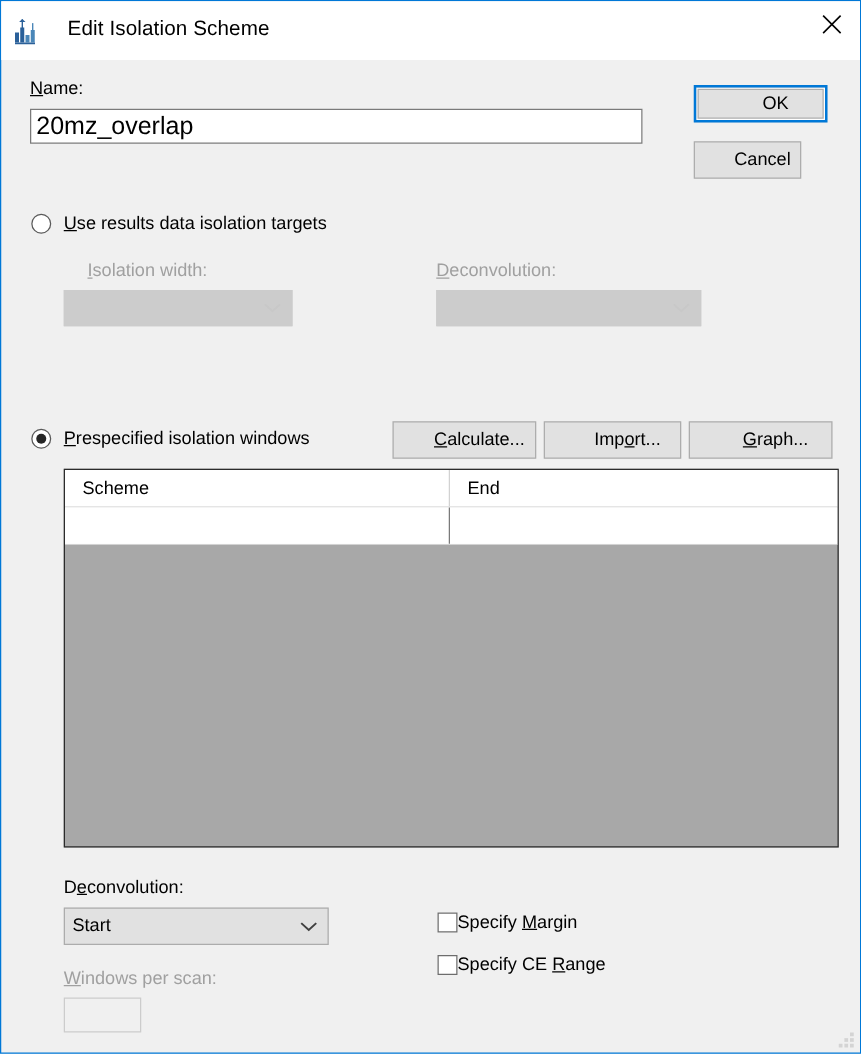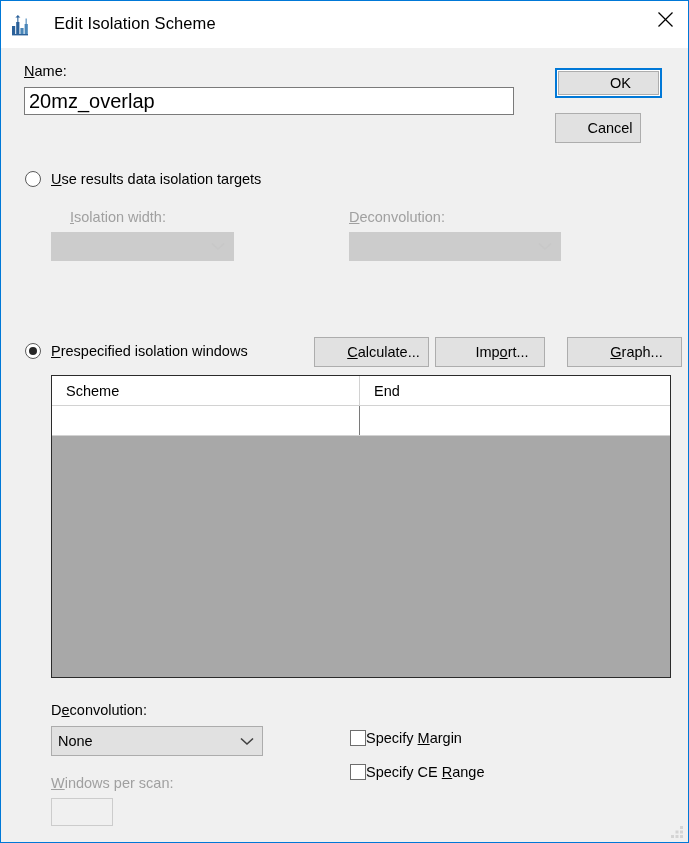--- a/index.html
+++ b/index.html
@@ -304,38 +304,38 @@
     <span class="radio-mark checked"></span>
     <span class="radio-label"><span class="u">P</span>respecified isolation windows</span>
   </div>
 
   <div class="btn" style="left:313px; top:336px; width:115px; height:30px;">
       <span><span class="u">C</span>alculate...</span>
     </div>
   <div class="btn" style="left:434px; top:336px; width:110px; height:30px;">
       <span>Imp<span class="u">o</span>rt...</span>
     </div>
-  <div class="btn" style="left:550px; top:336px; width:115px; height:30px;margin-left:16px;">
+  <div class="btn" style="left:550px; top:336px; width:115px; height:30px;">
       <span><span class="u">G</span>raph...</span>
     </div>
 
   <div id="grid">
     <div id="grid-header">
       <div class="grid-head-cell col-start">Scheme</div>
       <div class="grid-head-cell col-end">End</div>
     </div>
     <div class="grid-row">
       <div class="grid-cell col-start"></div>
       <div class="grid-cell col-end"></div>
     </div>
   </div>
 
   <div class="lbl" style="left:50px; top:701px;">D<span class="u">e</span>convolution:</div>
   <div class="combo" style="left:50px; top:725px; width:212px; height:30px;">
-    <span class="combo-text">None</span>
+    <span class="combo-text">Start</span>
     <span class="combo-arrow">
       <svg width="14" height="9" viewBox="0 0 14 9">
           <path d="M1 1.5 L7 7 L13 1.5" fill="none" stroke="#404040" stroke-width="1.6"></path>
         </svg>
     </span>
   </div>
 
   <div class="lbl disabled" style="left:50px; top:774px;"><span class="u">W</span>indows per scan:</div>
   <input class="textbox disabled" type="text" style="left: 50px; top: 797px; width: 62px; height: 28px;" disabled="" value="">
 

